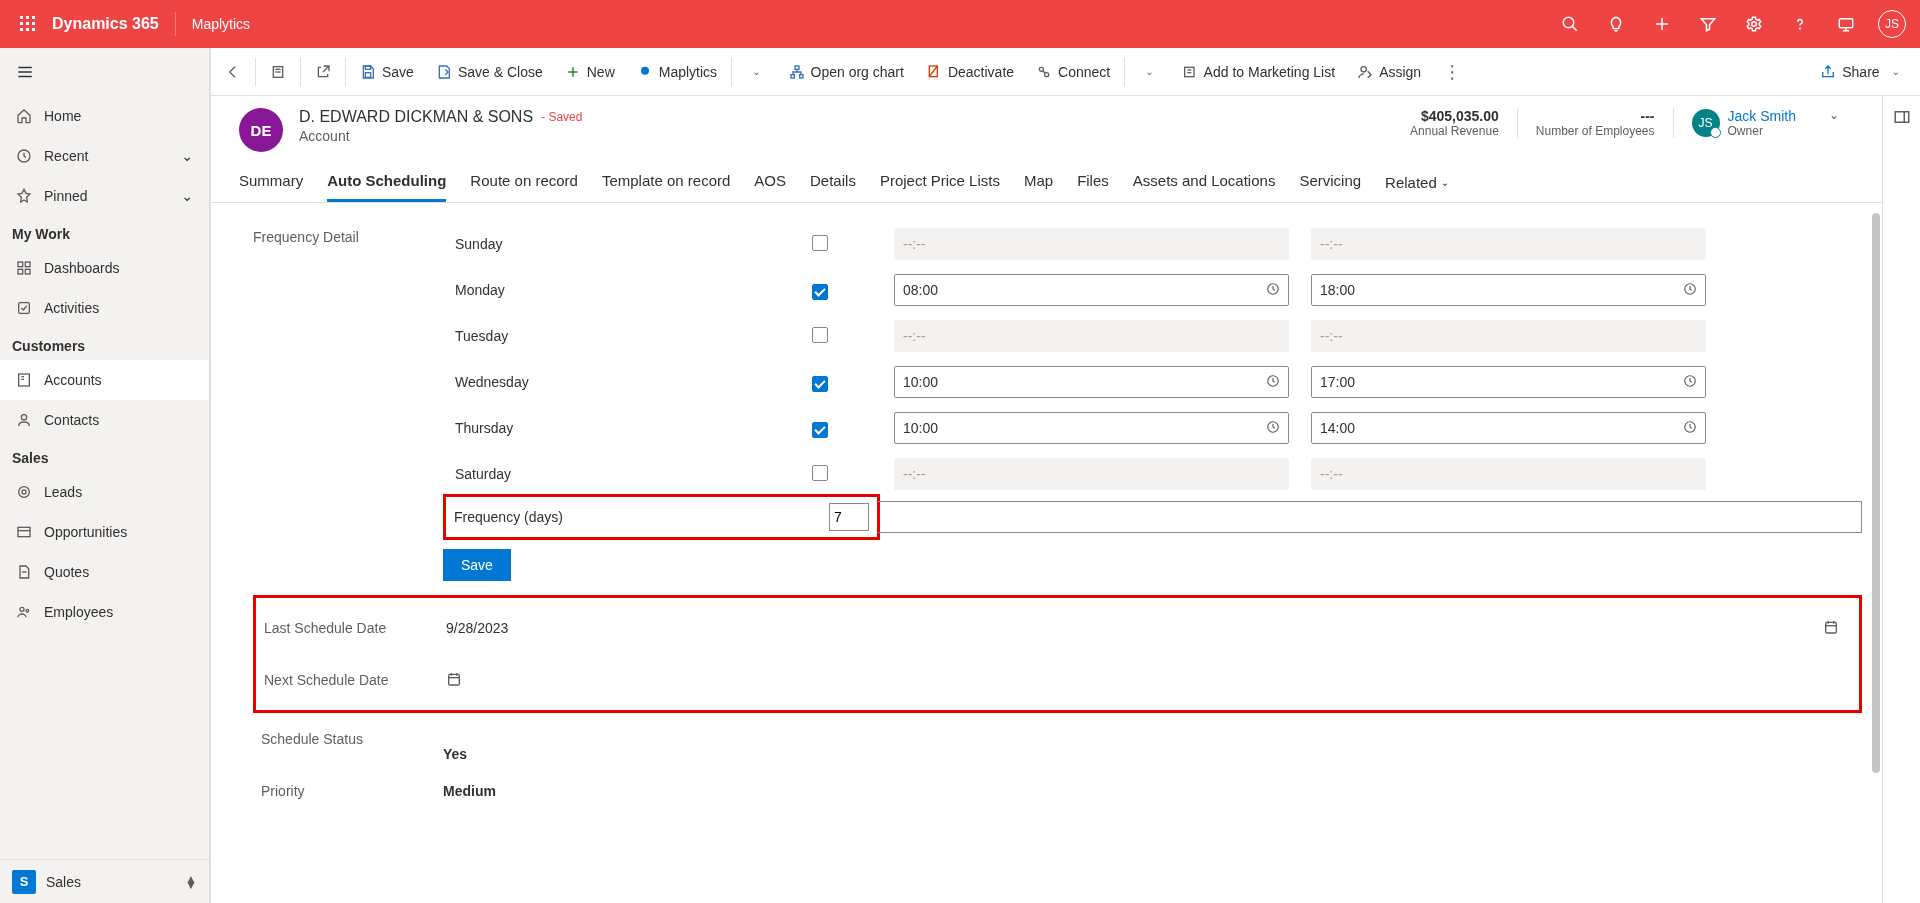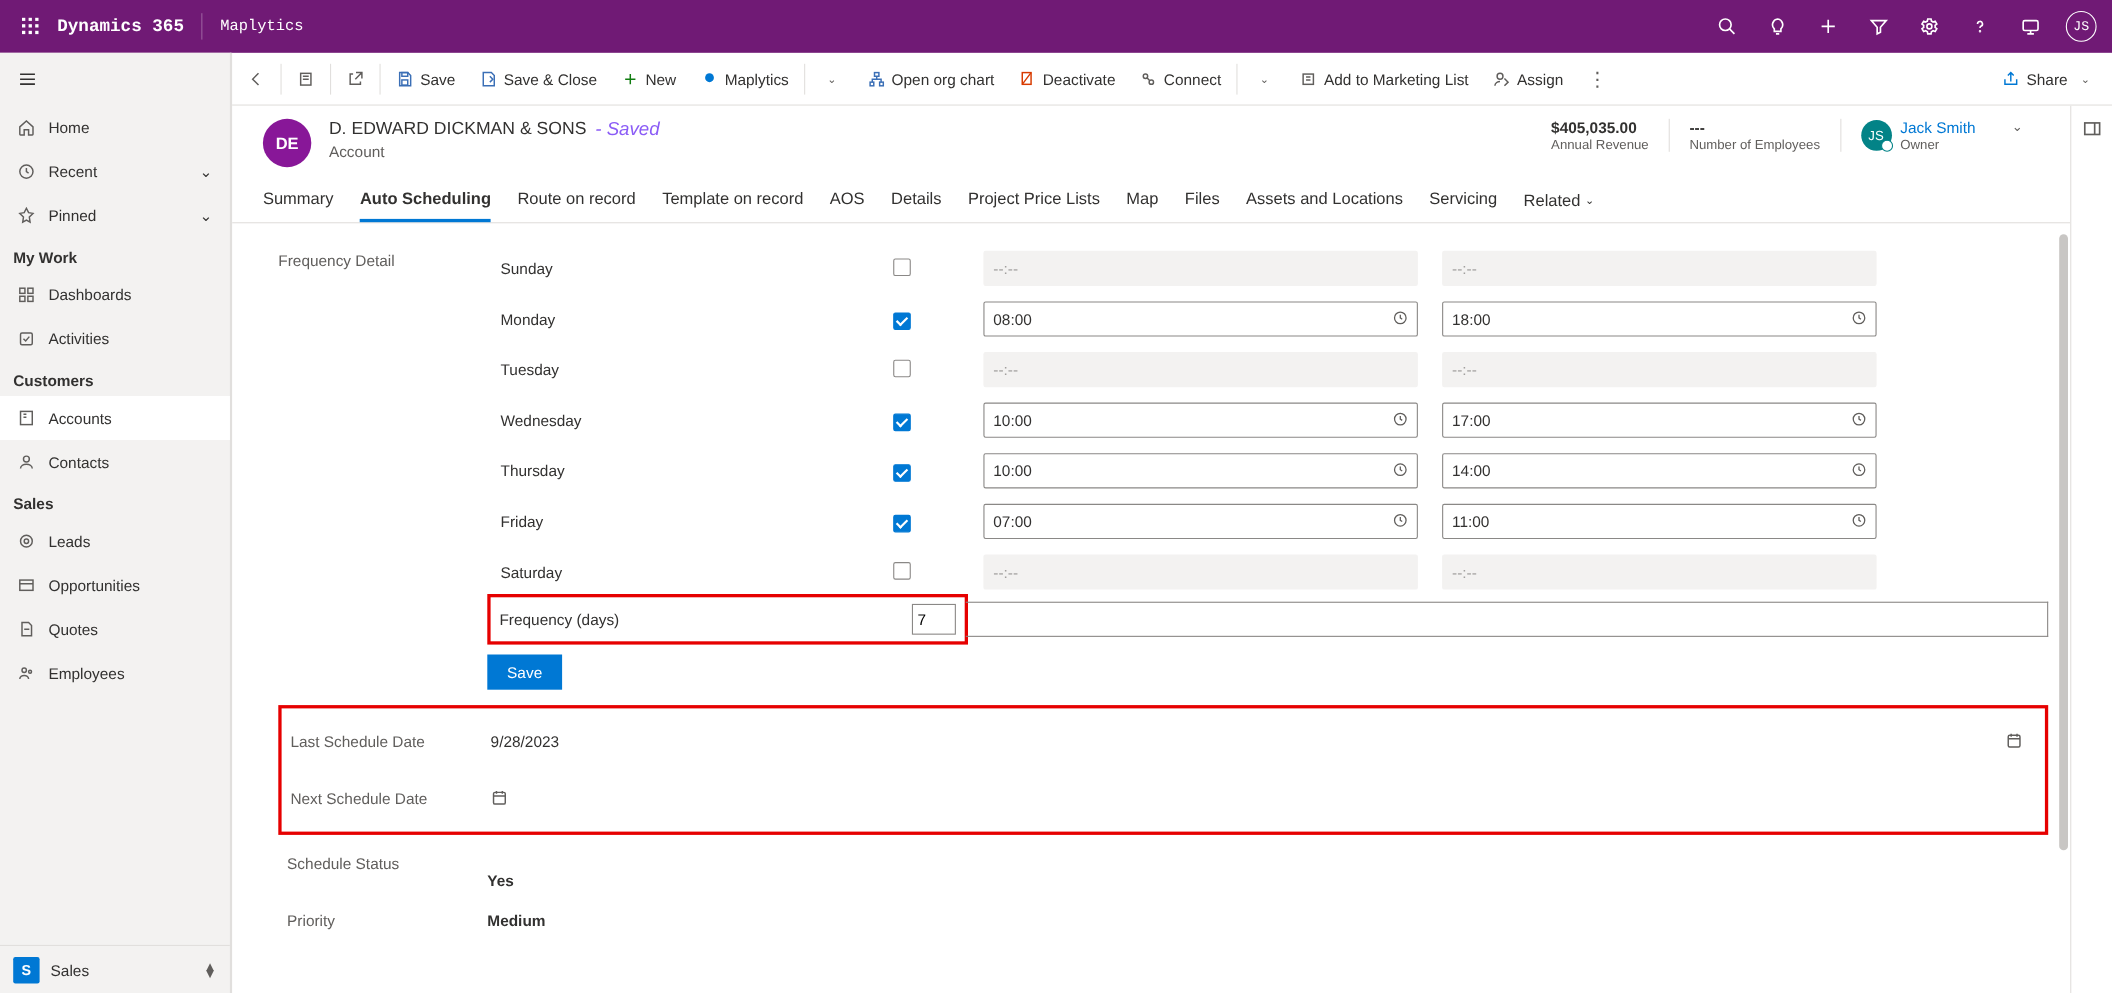--- a/index.html
+++ b/index.html
@@ -1,19 +1,19 @@
 <!DOCTYPE html>
 <html><head>
 <meta charset="utf-8">
 <style>
   * { box-sizing: border-box; margin: 0; padding: 0; }
   body { font-family: "Segoe UI", Arial, sans-serif; font-size: 14px; color: #323130; background: #fff; overflow: hidden; }
   
   
-  .top-header { background: #701a75; height: 48px; display: flex; align-items: center; color: #fff; padding: 0 8px; font-family: Liberation Mono, monospace; }
+  .top-header { background: #ef4444; height: 48px; display: flex; align-items: center; color: #fff; padding: 0 8px; }
   .waffle { width: 40px; display:flex; align-items:center; justify-content:center; }
   .waffle svg { fill:#fff; }
   .brand { font-weight:600; font-size:16px; margin-left:4px; }
   .divider-v { width:1px; height:24px; background: rgba(255,255,255,0.3); margin: 0 16px; }
   .app-name { font-size:14px; }
   .top-spacer { flex:1; }
   .top-icons { display:flex; gap: 6px; align-items:center; }
   .top-icon-btn { width:40px; height:48px; display:flex; align-items:center; justify-content:center; cursor:pointer; }
   .top-icon-btn svg { stroke:#fff; fill:none; }
   .avatar-circle { width:28px; height:28px; border:1px solid #fff; border-radius:50%; display:flex; align-items:center; justify-content:center; font-size:12px; }
@@ -43,26 +43,26 @@
   .cmd-icon svg { width:16px; height:16px; }
   .cmd-chev { font-size:10px; color:#605e5c; padding:0 6px; }
   .cmdbar-right { margin-left:auto; display:flex; align-items:center; }
   
   
   .record-header { padding: 12px 28px 0 28px; display:flex; align-items:flex-start; gap:16px; }
   .rec-avatar { width:44px; height:44px; border-radius:50%; background:#881798; color:#fff; display:flex; align-items:center; justify-content:center; font-weight:600; font-size:15px; }
   .rec-title-block { display:flex; flex-direction:column; }
   .rec-title-row { display:flex; align-items:center; gap:8px; }
   .rec-title { font-size:16px; font-weight:400; }
-  .rec-saved { color:#8b5cf6; font-size:17px;font-style:italic; }
+  .rec-saved { color:#ef4444; font-size:12px; }
   .rec-subtitle { color:#605e5c; font-size:14px; margin-top:2px; }
   .rec-meta { margin-left:auto; display:flex; align-items:flex-start; gap:18px; }
   .rec-meta-item { display:flex; flex-direction:column; padding-right:18px; border-right:1px solid #e1dfdd; }
   .rec-meta-item:last-child { border-right:none; padding-right:0; }
-  .rec-meta-val { font-size:14px; font-weight:600; text-align:left;}
+  .rec-meta-val { font-size:14px; font-weight:600; text-align:right;}
   .rec-meta-label { font-size:12px; color:#605e5c; }
   .owner-item { display:flex; align-items:center; gap:8px; }
   .owner-avatar { width:28px; height:28px; border-radius:50%; background:#038387; color:#fff; display:flex; align-items:center; justify-content:center; font-size:12px; position:relative; }
   .owner-avatar::after { content:""; position:absolute; right:-1px; bottom:-1px; width:9px; height:9px; background:#fff; border:1px solid #038387; border-radius:50%; }
   .owner-name { color:#0078d4; font-size:14px; }
   .owner-label { color:#605e5c; font-size:12px; }
   .rec-chev { width:40px; display:flex; align-items:center; justify-content:center; color:#605e5c; font-size:12px;}
   
   
   .tabs { display:flex; gap:24px; padding: 12px 28px 0 28px; border-bottom:1px solid #e1dfdd; }
@@ -567,38 +567,20 @@
                   </div>
                   <div class="time-input">
                     <span>14:00</span>
                     <span class="clock"><svg width="14" height="14" viewBox="0 0 24 24" stroke="#605e5c" fill="none" stroke-width="2">
                         <circle cx="12" cy="12" r="9"></circle>
                         <path d="M12 7v5l3 2"></path>
                       </svg></span>
                   </div>
                 </div>
                 <div class="day-row">
-                  <span class="day-label">Friday</span>
-                  <span class="chk-wrap"><span class="chk checked"></span></span>
-                  <div class="time-input">
-                    <span>07:00</span>
-                    <span class="clock"><svg width="14" height="14" viewBox="0 0 24 24" stroke="#605e5c" fill="none" stroke-width="2">
-                        <circle cx="12" cy="12" r="9"></circle>
-                        <path d="M12 7v5l3 2"></path>
-                      </svg></span>
-                  </div>
-                  <div class="time-input">
-                    <span>11:00</span>
-                    <span class="clock"><svg width="14" height="14" viewBox="0 0 24 24" stroke="#605e5c" fill="none" stroke-width="2">
-                        <circle cx="12" cy="12" r="9"></circle>
-                        <path d="M12 7v5l3 2"></path>
-                      </svg></span>
-                  </div>
-                </div>
-                <div class="day-row">
                   <span class="day-label">Saturday</span>
                   <span class="chk-wrap"><span class="chk"></span></span>
                   <div class="time-input disabled">
                     <span class="time-placeholder">--:--</span>
                   </div>
                   <div class="time-input disabled">
                     <span class="time-placeholder">--:--</span>
                   </div>
                 </div>
               </div>

